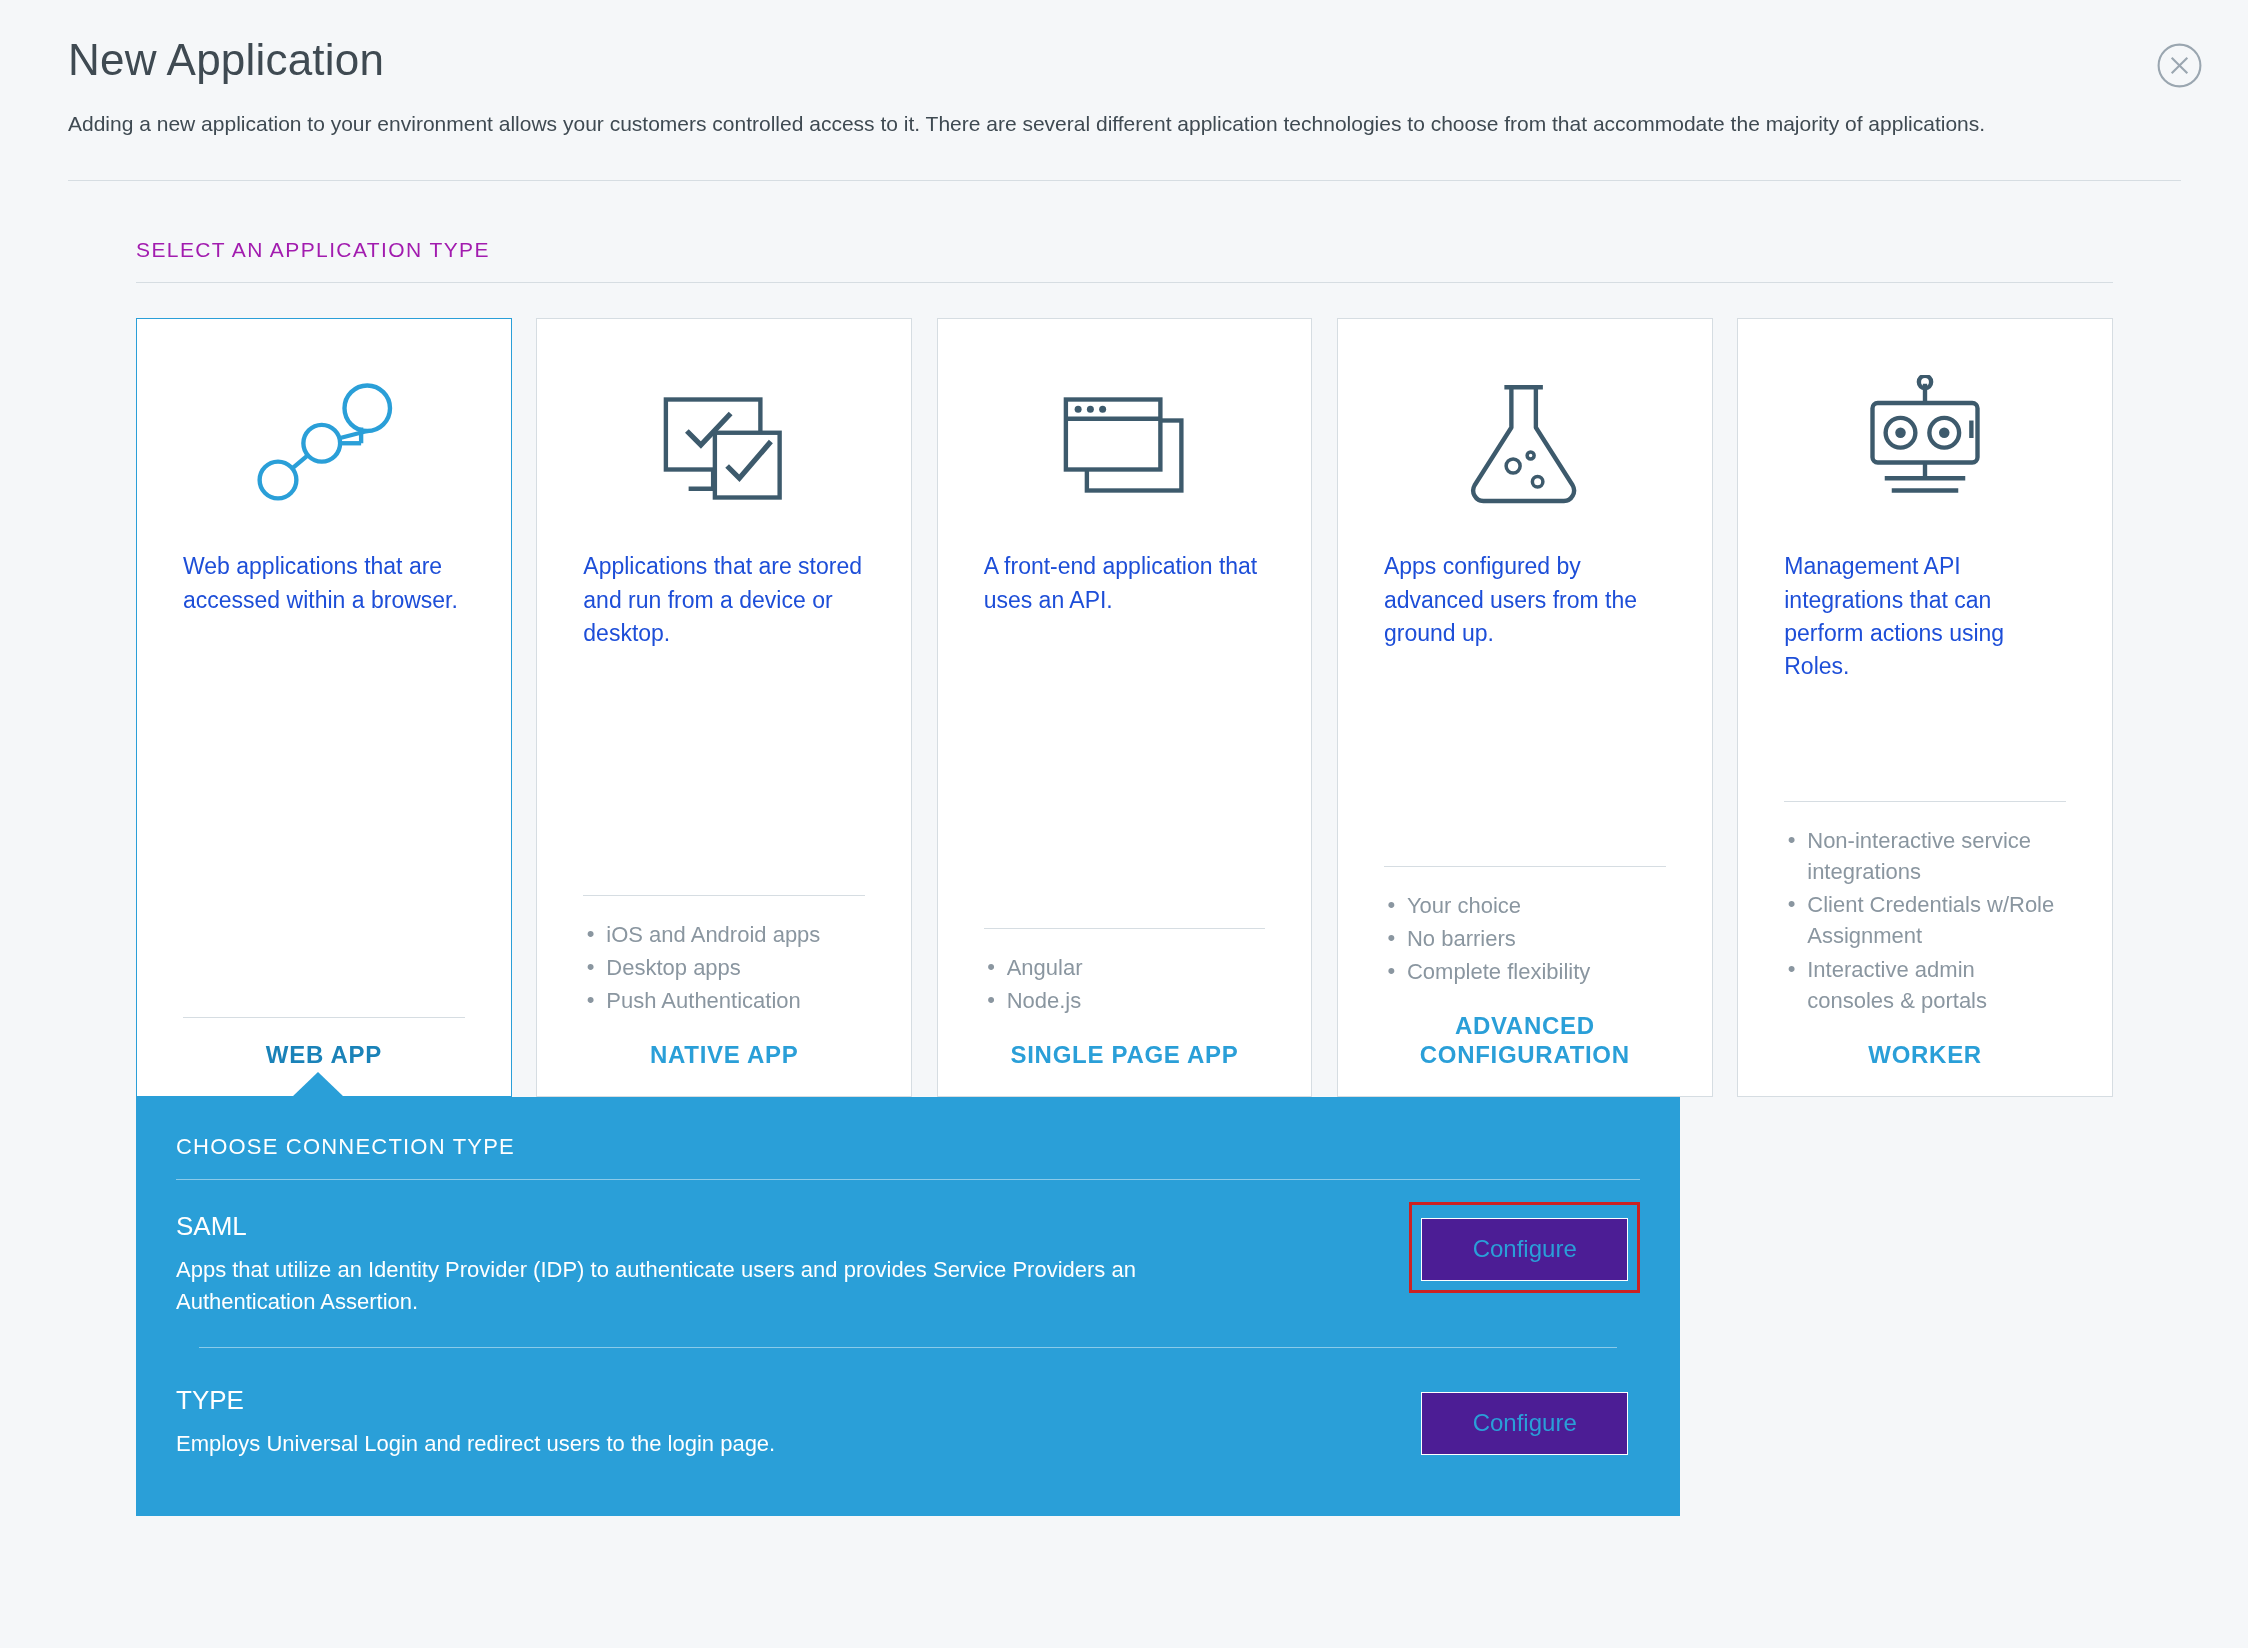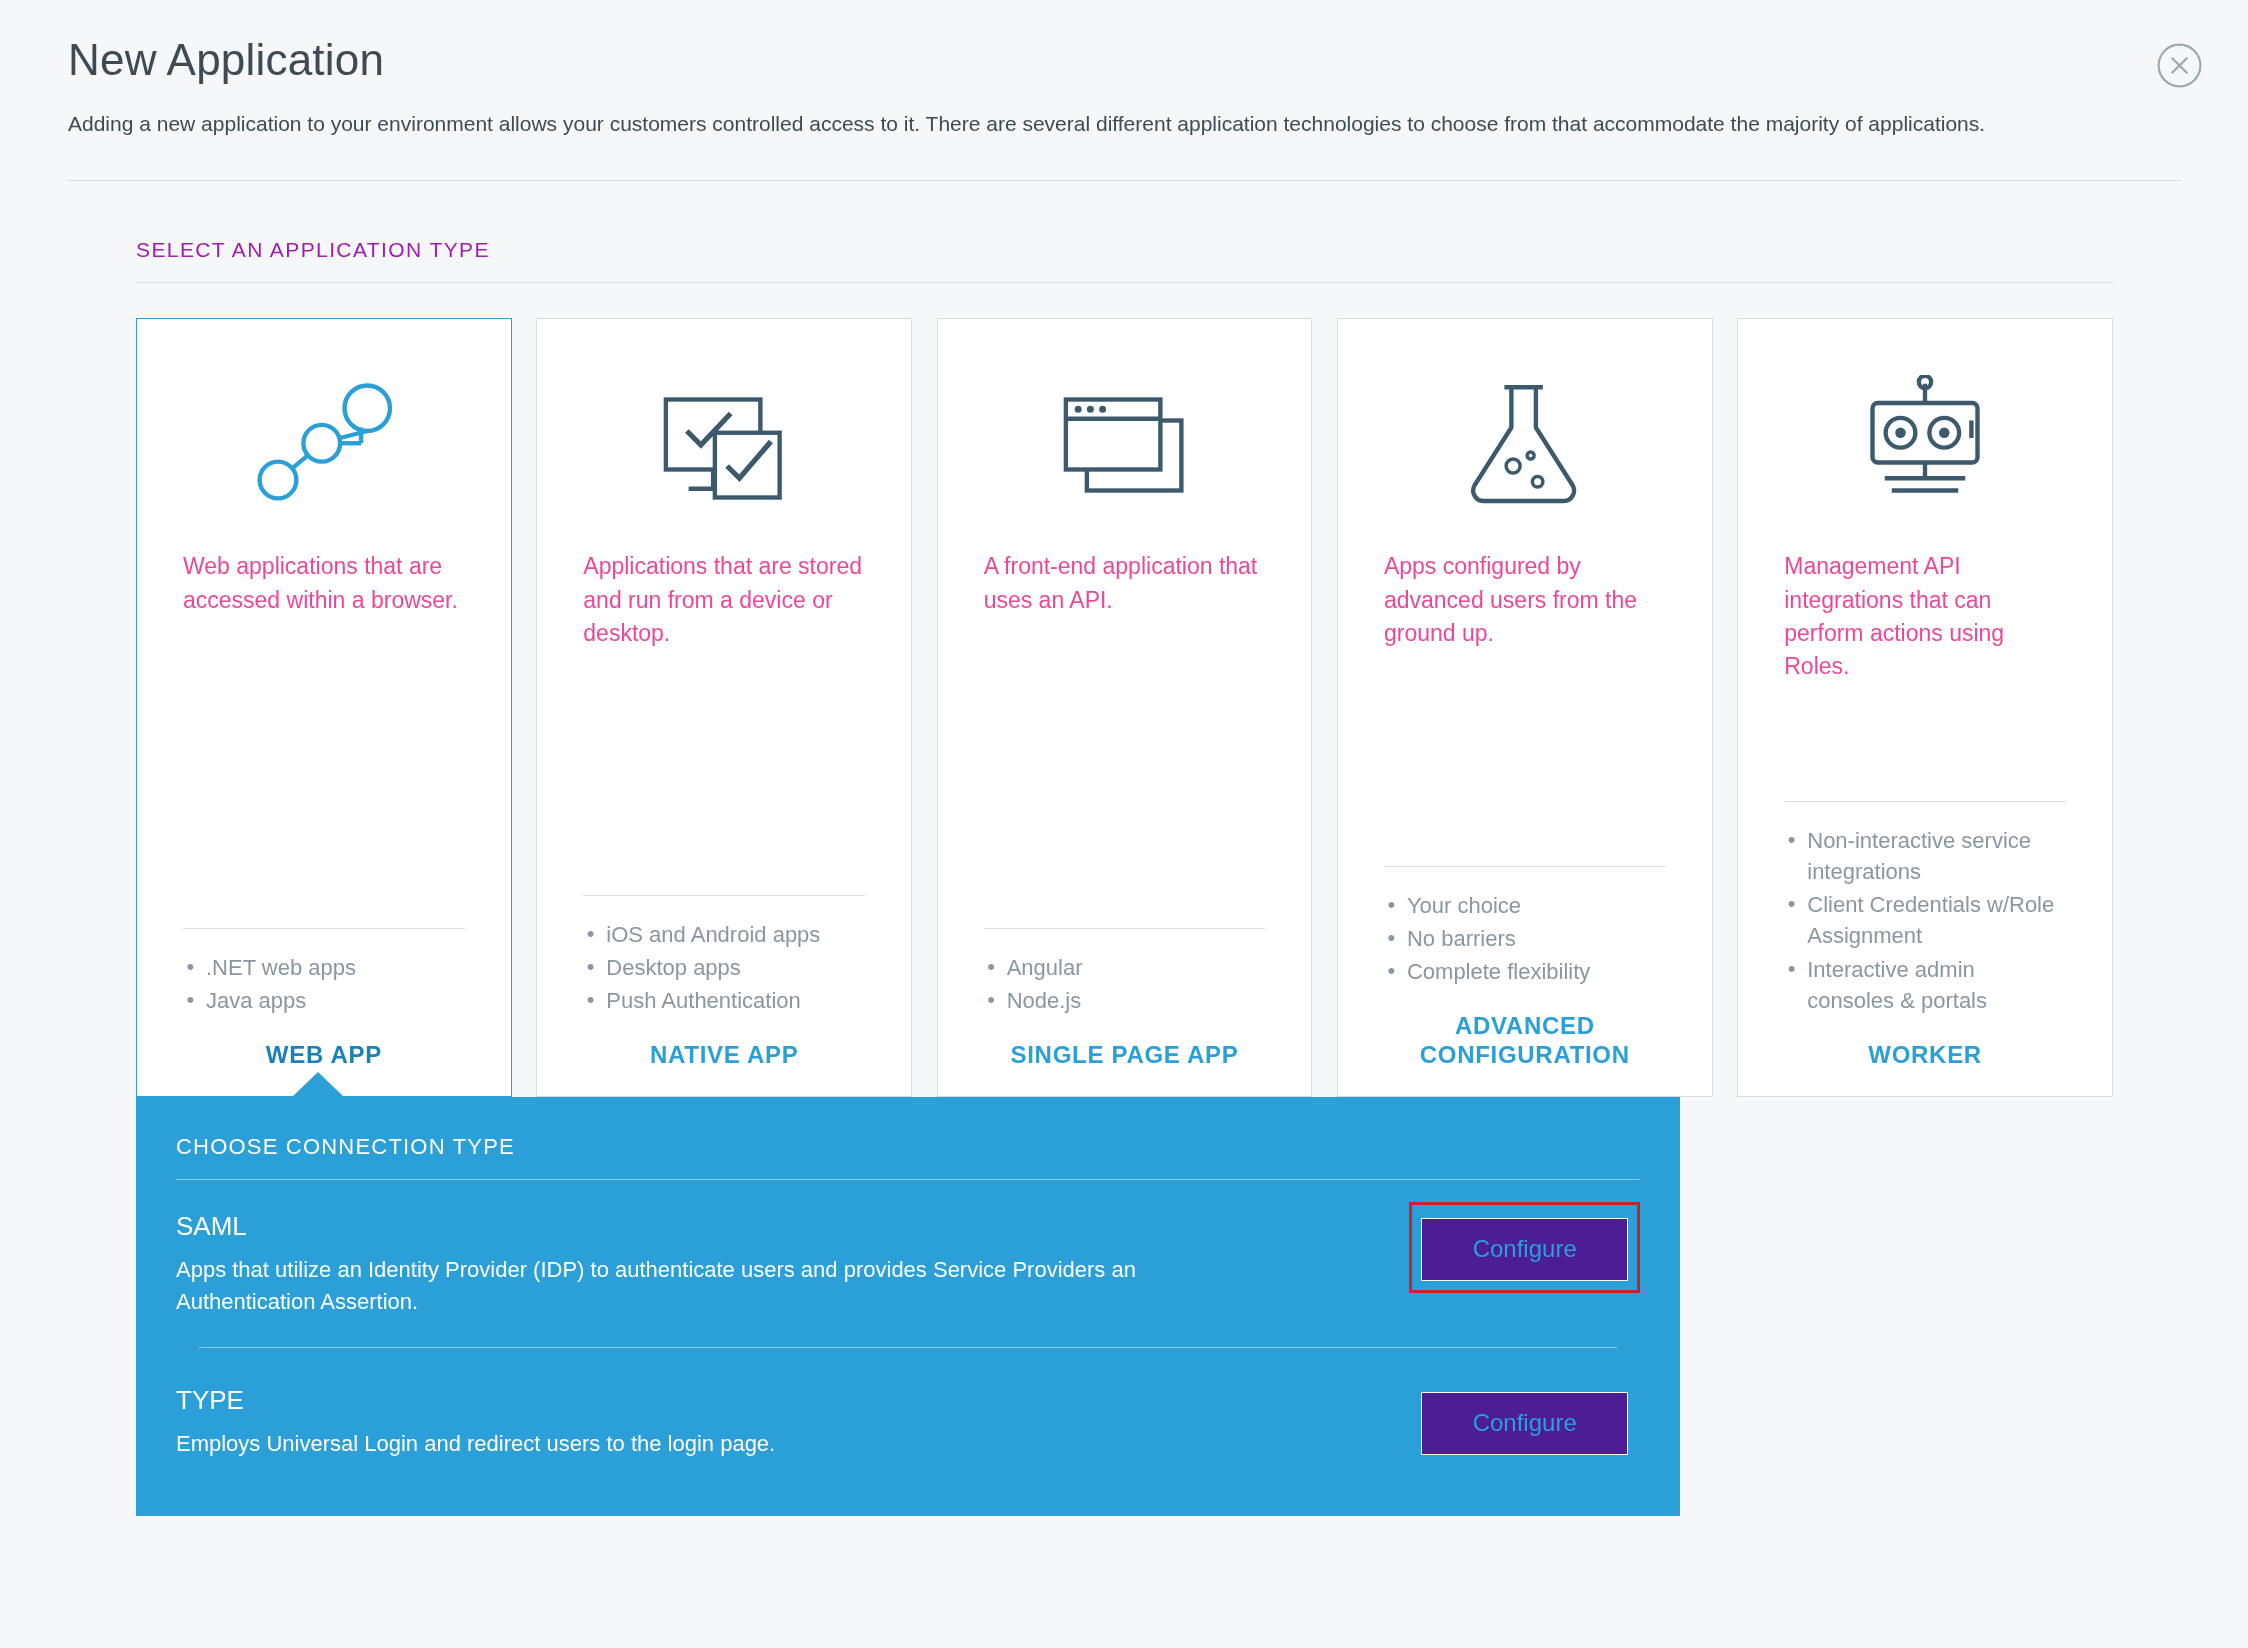--- a/index.html
+++ b/index.html
@@ -92,21 +92,21 @@
   .card-icon {
     height: 193px;
     display: flex;
     align-items: center;
     justify-content: center;
     margin-bottom: 8.8px;
   }
   .card-desc {
     font-size: 23px;
     line-height: 1.45;
-    color: #ec4899;
+    color: #1d4ed8;
     margin-bottom: 16px;
   }
   .card-spacer { flex: 1 1 auto; }
   .card-rule {
     height: 0.9px;
     background: #d6dde2;
     margin: 0 0 23px 0;
   }
   .bullets {
     list-style: none;
@@ -244,24 +244,20 @@
           <circle cx="135" cy="38" r="26" fill="none" stroke="#2a9fd8" stroke-width="5"></circle>
           <line x1="49" y1="107" x2="68" y2="91" stroke="#2a9fd8" stroke-width="5"></line>
           <line x1="104" y1="72" x2="135" y2="64" stroke="#2a9fd8" stroke-width="5"></line>
           <line x1="104" y1="78" x2="128" y2="78" stroke="#2a9fd8" stroke-width="5"></line>
           <line x1="128" y1="78" x2="128" y2="60" stroke="#2a9fd8" stroke-width="5"></line>
         </svg>
       </div>
       <div class="card-desc">Web applications that are accessed within a browser.</div>
       <div class="card-spacer"></div>
       <div class="card-rule"></div>
-      <ul class="bullets">
-        <li>.NET web apps</li>
-        <li>Java apps</li>
-      </ul>
       <div class="card-cta">WEB APP</div>
     </div>
 
     <div class="card">
       <div class="card-icon">
         <svg width="149" height="140" viewBox="0 0 170 160">
           <rect x="18" y="28" width="108" height="80" fill="none" stroke="#3d5a6c" stroke-width="5"></rect>
           <line x1="72" y1="108" x2="72" y2="128" stroke="#3d5a6c" stroke-width="5"></line>
           <line x1="44" y1="130" x2="100" y2="130" stroke="#3d5a6c" stroke-width="5"></line>
           <polyline points="42,64 58,80 92,44" fill="none" stroke="#3d5a6c" stroke-width="6"></polyline>

